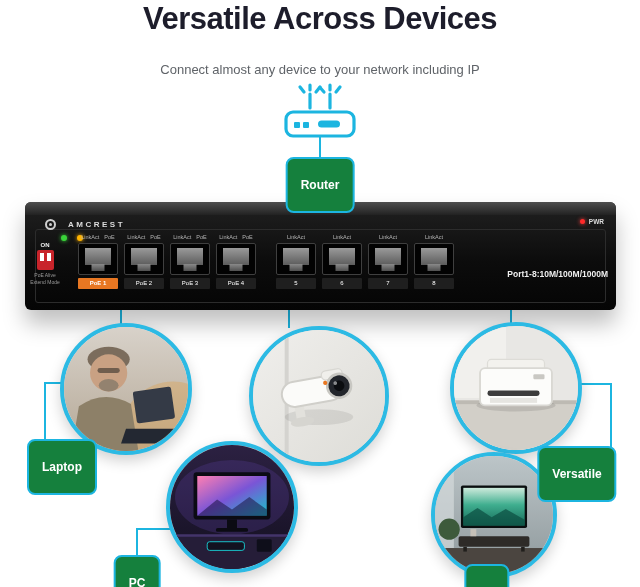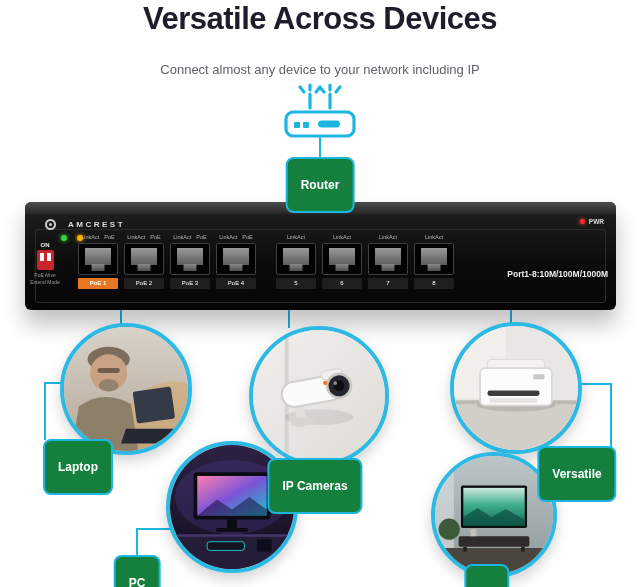--- a/index.html
+++ b/index.html
@@ -307,19 +307,18 @@
       <rect x="24" y="27" width="52" height="32" fill="url(#tvs)"></rect>
       <path d="M24 52 L36 44 L48 52 L60 45 L76 54 L76 59 L24 59 Z" fill="#0e5244" opacity="0.75"></path>
       <rect x="20" y="68" width="60" height="9" rx="1.5" fill="#2e2b28"></rect>
       <rect x="24" y="77" width="3" height="4" fill="#211f1c"></rect>
       <rect x="73" y="77" width="3" height="4" fill="#211f1c"></rect>
       <circle cx="12" cy="62" r="9" fill="#3d5a3b"></circle>
       <rect x="30" y="62" width="5" height="6" fill="#c6c1b9"></rect>
     </svg>
   </div>
 
-  <div class="pill" style="left:78px;top:439px">Laptop</div>
-  <div class="pill" style="left:315px;top:458px">IP Cameras</div>
+  <div class="pill" style="left:62px;top:439px">Laptop</div>
   <div class="pill" style="left:577px;top:446px">Versatile</div>
   <div class="pill" style="left:137px;top:555px">PC</div>
   <div class="pill" style="left:487px;top:564px">TV</div>
 
 </div>
 
 </body></html>

